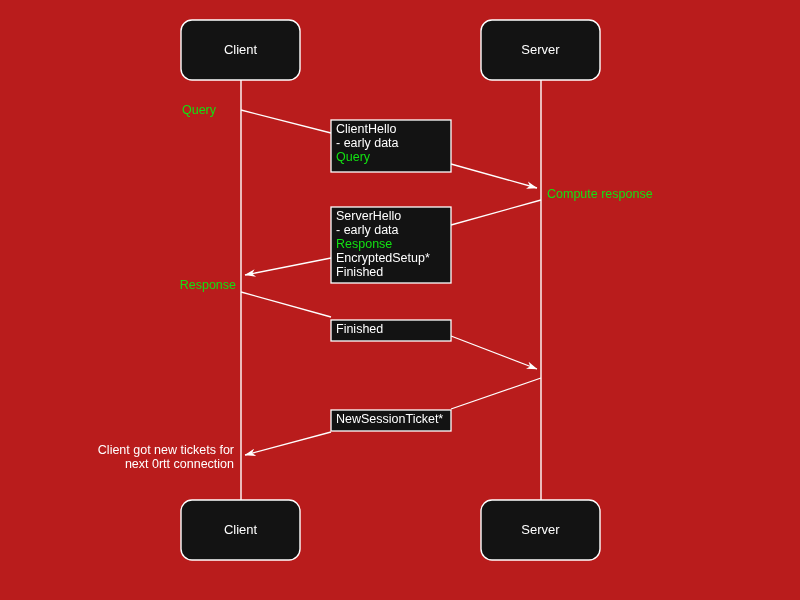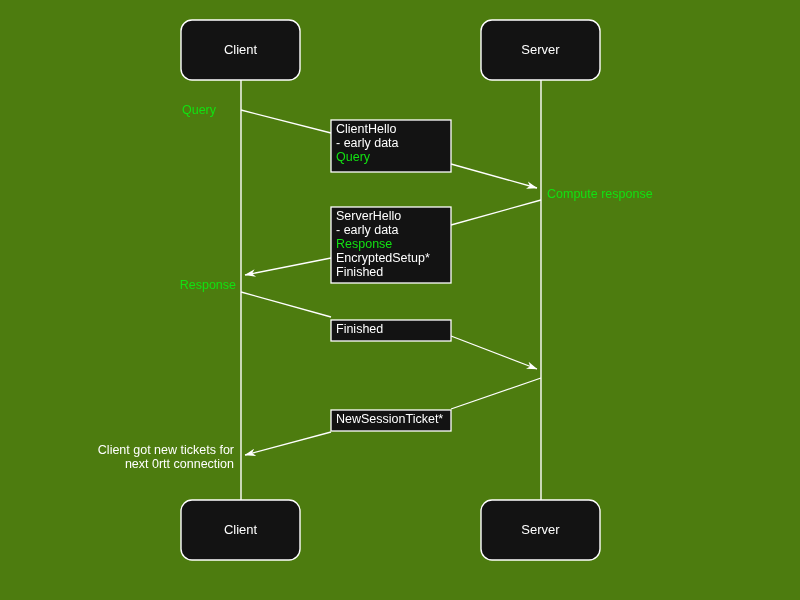--- a/index.html
+++ b/index.html
@@ -5,21 +5,21 @@
 <style>
   html, body {
     margin: 0;
     padding: 0;
     background: #131313;
   }
   #canvas {
     position: relative;
     width: 800px;
     height: 600px;
-    background: #4d7c0f;
+    background: #b91c1c;
     overflow: hidden;
     font-family: "Liberation Sans", sans-serif;
   }
   svg#diagram {
     position: absolute;
     left: 0;
     top: 0;
     width: 800px;
     height: 600px;
     display: block;

